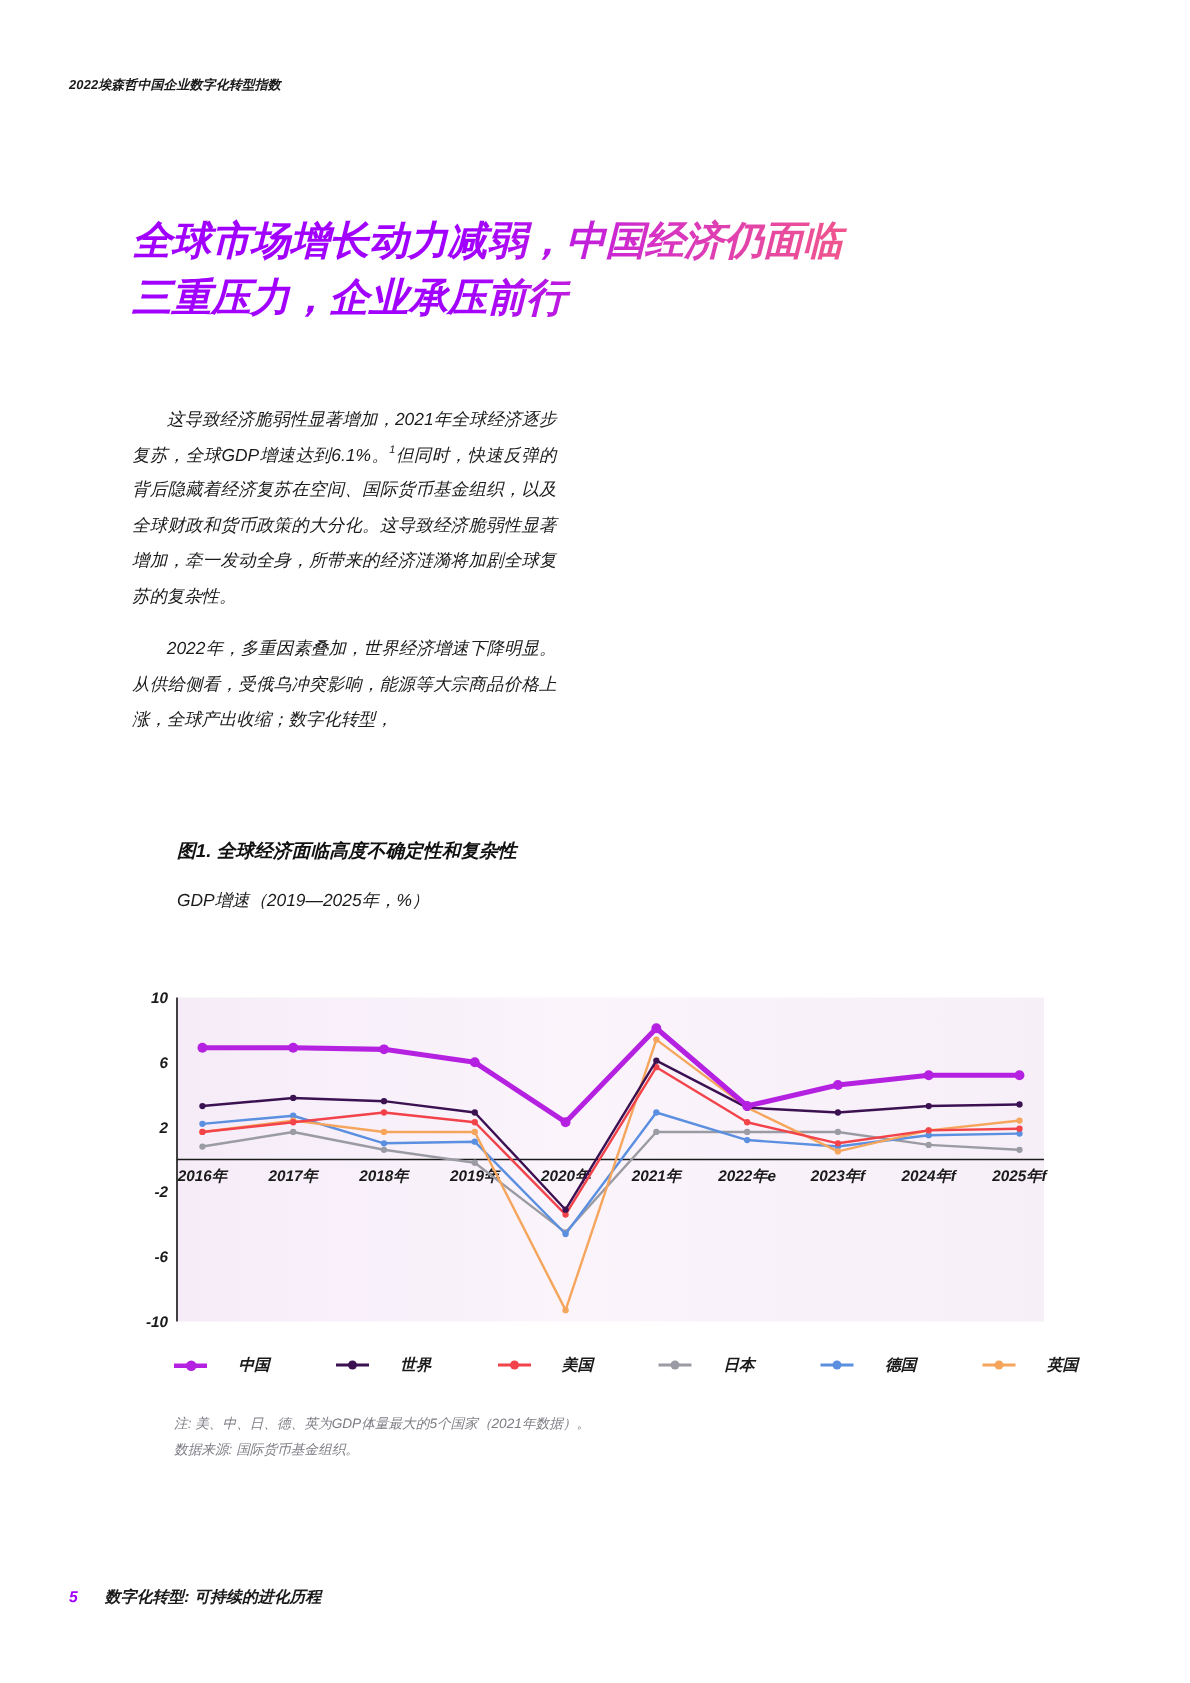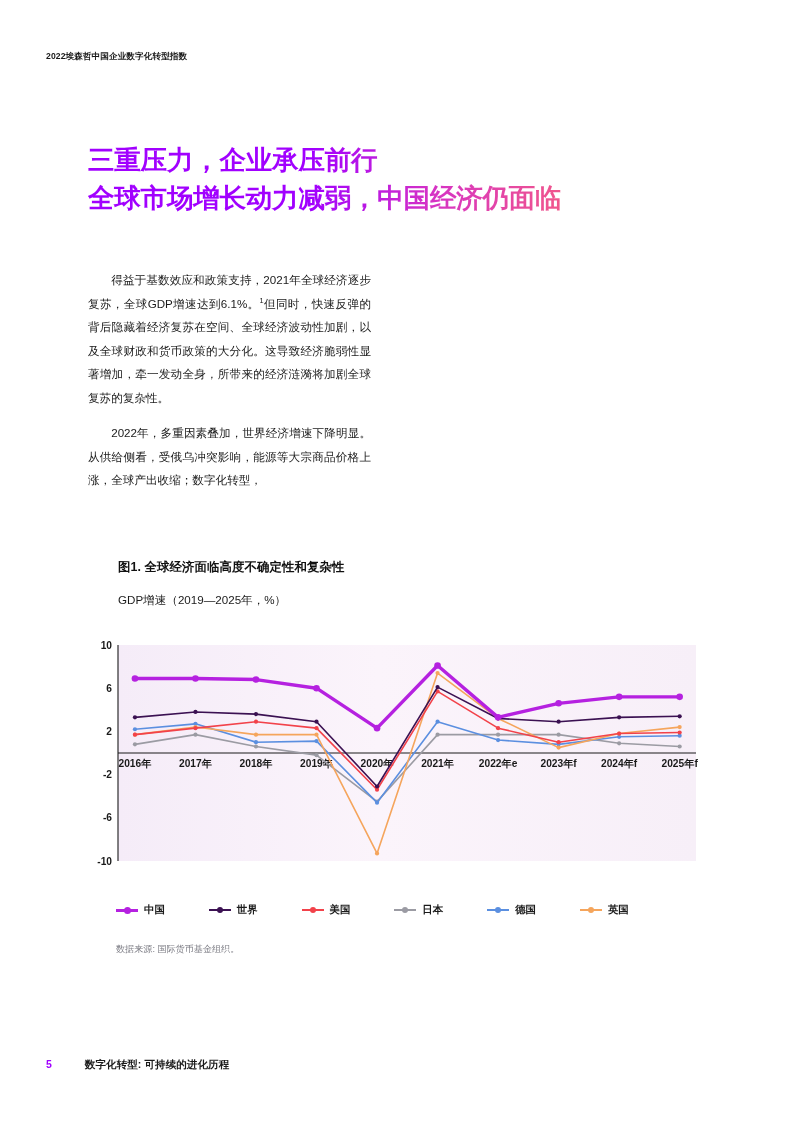--- a/index.html
+++ b/index.html
@@ -13,20 +13,21 @@
     font-family: "Liberation Sans", "DejaVu Sans", sans-serif;
     color: #1a1a1a;
     position: relative;
     overflow: hidden;
   }
   .page {
     position: absolute;
     inset: 0;
     width: 793px;
     height: 1122px;
+    font-style: italic;
   }
 
   
   .running-header {
     position: absolute;
     left: 46px;
     top: 51px;
     font-size: 8.6px;
     font-weight: bold;
     letter-spacing: 0.1px;
@@ -82,39 +83,39 @@
     position: absolute;
     left: 118px;
     top: 593px;
     font-size: 11.6px;
     color: #1a1a1a;
   }
 
   .chart-wrap {
     position: absolute;
     left: 88px;
-    top: 636px;
+    top: 656px;
     width: 612px;
     height: 240px;
   }
   .chart-svg { display: block; }
 
   
   .legend {
     position: absolute;
     left: 116px;
     top: 903px;
     display: flex;
     gap: 44px;
     align-items: center;
   }
   .legend-item {
     display: flex;
     align-items: center;
-    gap: 6px;
+    gap: 21px;
     font-size: 10.4px;
     font-weight: bold;
     color: #1a1a1a;
     white-space: nowrap;
     justify-content: center;
   }
   .legend-mark {
     position: relative;
     width: 22px;
     height: 10px;
@@ -159,37 +160,36 @@
   .footer .pg {
     font-size: 10.5px;
     font-weight: bold;
     color: #a100ff;
   }
   .footer .ft {
     font-size: 10.5px;
     font-weight: bold;
     color: #1a1a1a;
     letter-spacing: 0.1px;
-    margin-left: 15px;
   }
 </style>
 </head>
 <body>
 
 <div class="page">
 
   <div class="running-header">2022埃森哲中国企业数字化转型指数</div>
 
   <div class="headline">
+    <span class="ln">全球市场增长动力减弱，中国经济仍面临</span>
     <span class="ln">三重压力，企业承压前行</span>
-    <span class="ln">全球市场增长动力减弱，中国经济仍面临</span>
   </div>
 
   <div class="col col-left">
-    <p class="indent"><span>得益于基数效应和政策支持，2021年全球经济逐步复苏，全球GDP增速达到6.1%。</span><sup>1</sup><span>但同时，快速反弹的背后隐藏着经济复苏在空间、全球经济波动性加剧，以及全球财政和货币政策的大分化。这导致经济脆弱性显著增加，牵一发动全身，所带来的经济涟漪将加剧全球复苏的复杂性。</span></p>
+    <p class="indent"><span>这导致经济脆弱性显著增加，2021年全球经济逐步复苏，全球GDP增速达到6.1%。</span><sup>1</sup><span>但同时，快速反弹的背后隐藏着经济复苏在空间、国际货币基金组织，以及全球财政和货币政策的大分化。这导致经济脆弱性显著增加，牵一发动全身，所带来的经济涟漪将加剧全球复苏的复杂性。</span></p>
     <p class="indent">2022年，多重因素叠加，世界经济增速下降明显。从供给侧看，受俄乌冲突影响，能源等大宗商品价格上涨，全球产出收缩；数字化转型，</p>
   </div>
 
 
   <div class="fig-title">图1. 全球经济面临高度不确定性和复杂性</div>
   <div class="fig-sub">GDP增速（2019—2025年，%）</div>
 
   <div class="chart-wrap">
     <svg class="chart-svg" id="chart" width="612" height="240" viewBox="0 0 612 240">
         <defs>
@@ -326,20 +326,21 @@
       <div class="legend-item">
         <span class="legend-mark">
           <i style="background: rgb(245, 165, 92);"></i>
           <b style="background: rgb(245, 165, 92);"></b>
         </span>
         <span>英国</span>
       </div>
     </div>
 
   <div class="notes">
+    <div>注: 美、中、日、德、英为GDP体量最大的5个国家（2021年数据）。</div>
     <div>数据来源: 国际货币基金组织。</div>
   </div>
 
   <div class="footer">
     <span class="pg">5</span>
     <span class="ft">数字化转型: 可持续的进化历程</span>
   </div>
 
 </div>
 

